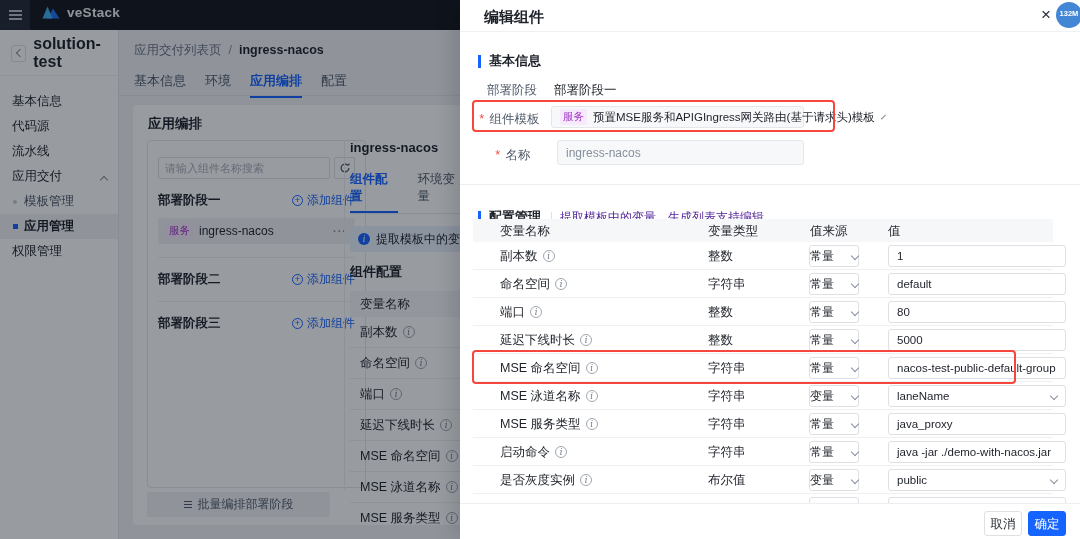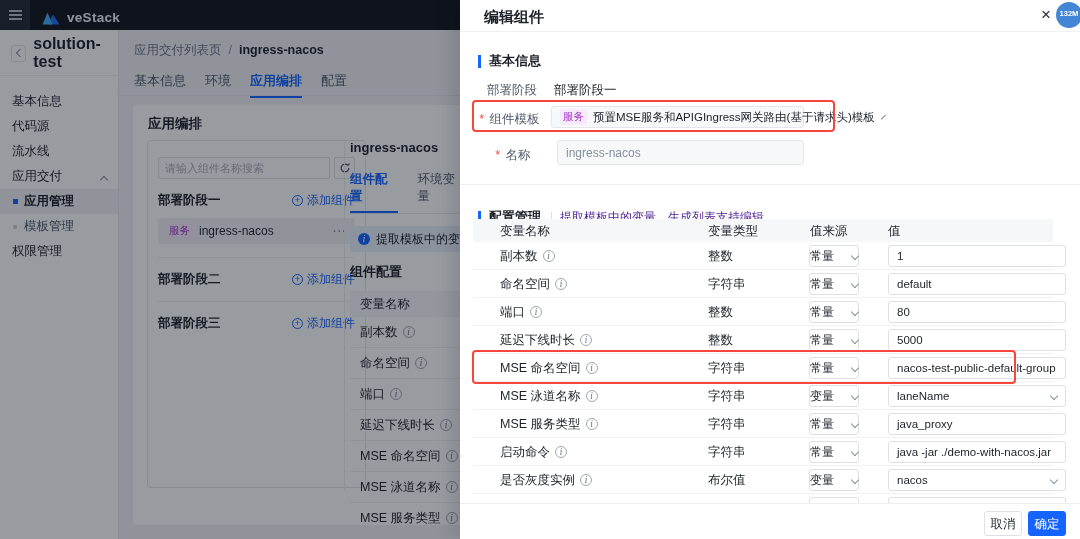--- a/index.html
+++ b/index.html
@@ -3,21 +3,21 @@
 <meta charset="utf-8">
 <style>
   *{margin:0;padding:0;box-sizing:border-box;}
   html,body{background:#8a8d94;}
   .screen{position:relative;width:1080px;height:539px;overflow:hidden;background:#f2f3f5;
     font-family:"Liberation Sans","DejaVu Sans",sans-serif;color:#1d2129;}
   
   .topbar{position:absolute;left:0;top:0;width:1080px;height:30px;background:#14171d;z-index:2;}
   .burger-box{position:absolute;left:0;top:0;width:30px;height:30px;background:#232834;display:flex;align-items:center;justify-content:center;}
   .burger{display:block;width:13px;height:2px;background:#b9bfc9;box-shadow:0 -4px 0 #b9bfc9,0 4px 0 #b9bfc9;}
-  .brand{position:absolute;left:42px;top:0;height:25px;display:flex;align-items:flex-end;gap:7px;}
+  .brand{position:absolute;left:42px;top:0;height:25px;display:flex;align-items:center;gap:7px;}
   .brand-text{color:#f2f3f5;font-weight:bold;font-size:13.5px;letter-spacing:.3px;}
   
   .sidebar{position:absolute;left:0;top:30px;width:119px;height:509px;background:#ffffff;border-right:1px solid #e5e6eb;z-index:2;}
   .side-head{position:absolute;left:0;top:8px;width:100%;height:30px;display:flex;align-items:center;gap:7px;padding-left:11px;}
   .back-btn{width:17px;height:17px;border:1px solid #dee0e3;border-radius:3px;background:#fff;display:flex;align-items:center;justify-content:center;}
   .chev{display:inline-block;width:6px;height:6px;border-right:1.5px solid #86909c;border-bottom:1.5px solid #86909c;transform:rotate(45deg);}
   .chev.left{transform:rotate(135deg);margin-left:2px;}
   .chev.up{transform:rotate(-135deg);margin-top:3px;}
   .proj-name{font-size:16px;font-weight:bold;color:#1d2129;}
   .side-div{position:absolute;left:0;top:45px;width:100%;border-top:1px solid #f0f1f2;}
@@ -148,27 +148,27 @@
         <div class="side-item">
           <span class="side-label">代码源</span>
         </div>
         <div class="side-item">
           <span class="side-label">流水线</span>
         </div>
         <div class="side-item">
           <span class="side-label">应用交付</span>
           <span class="chev up"></span>
         </div>
+        <div class="side-item child">
+          <span class="bullet dot"></span>
+          <span class="side-label">模板管理</span>
+        </div>
         <div class="side-item child selected">
           <span class="bullet sq"></span>
           <span class="side-label">应用管理</span>
-        </div>
-        <div class="side-item child">
-          <span class="bullet dot"></span>
-          <span class="side-label">模板管理</span>
         </div>
         <div class="side-item">
           <span class="side-label">权限管理</span>
         </div>
       </div>
 
   </div>
 
   <div class="breadcrumb">
     <span>应用交付列表页</span><span class="sep">/</span><span class="cur">ingress-nacos</span>
@@ -219,20 +219,24 @@
           <div class="stage-head">
             <span class="stage-name">部署阶段三</span>
             <span class="add-link">
               <span class="plus-ic">+</span>
               <span>添加组件</span>
             </span>
           </div>
         </div>
     </div>
     <div class="panel-vrule"></div>
+    <div class="batch-btn">
+      <span class="mini-bars" style="background:#4e5969;box-shadow:0 -3px 0 #4e5969,0 3px 0 #4e5969;"></span>
+      <span>批量编排部署阶段</span>
+    </div>
 
     <div class="detail">
       <div class="dt-title">ingress-nacos</div>
       <div class="dt-tabs" id="detail-tabs">
           <div class="dt-tab active">组件配置</div>
           <div class="dt-tab">环境变量</div>
         </div>
       <div class="dt-alert">
         <span class="alert-icon">i</span>
         <span class="txt">提取模板中的变量，生</span>
@@ -470,21 +474,21 @@
             </div>
             <div class="col type">布尔值</div>
             <div class="col src">
               <div class="mini-select">
                 <span>变量</span>
                 <span class="chev"></span>
               </div>
             </div>
             <div class="col val">
               <div class="val-box select">
-                <span class="vtext">nacos</span>
+                <span class="vtext">public</span>
                 <span class="chev"></span>
               </div>
             </div>
           </div>
           <div class="dw-row">
             <div class="col name"></div>
             <div class="col type"></div>
             <div class="col src">
               <div class="mini-select">
                 <span></span>

